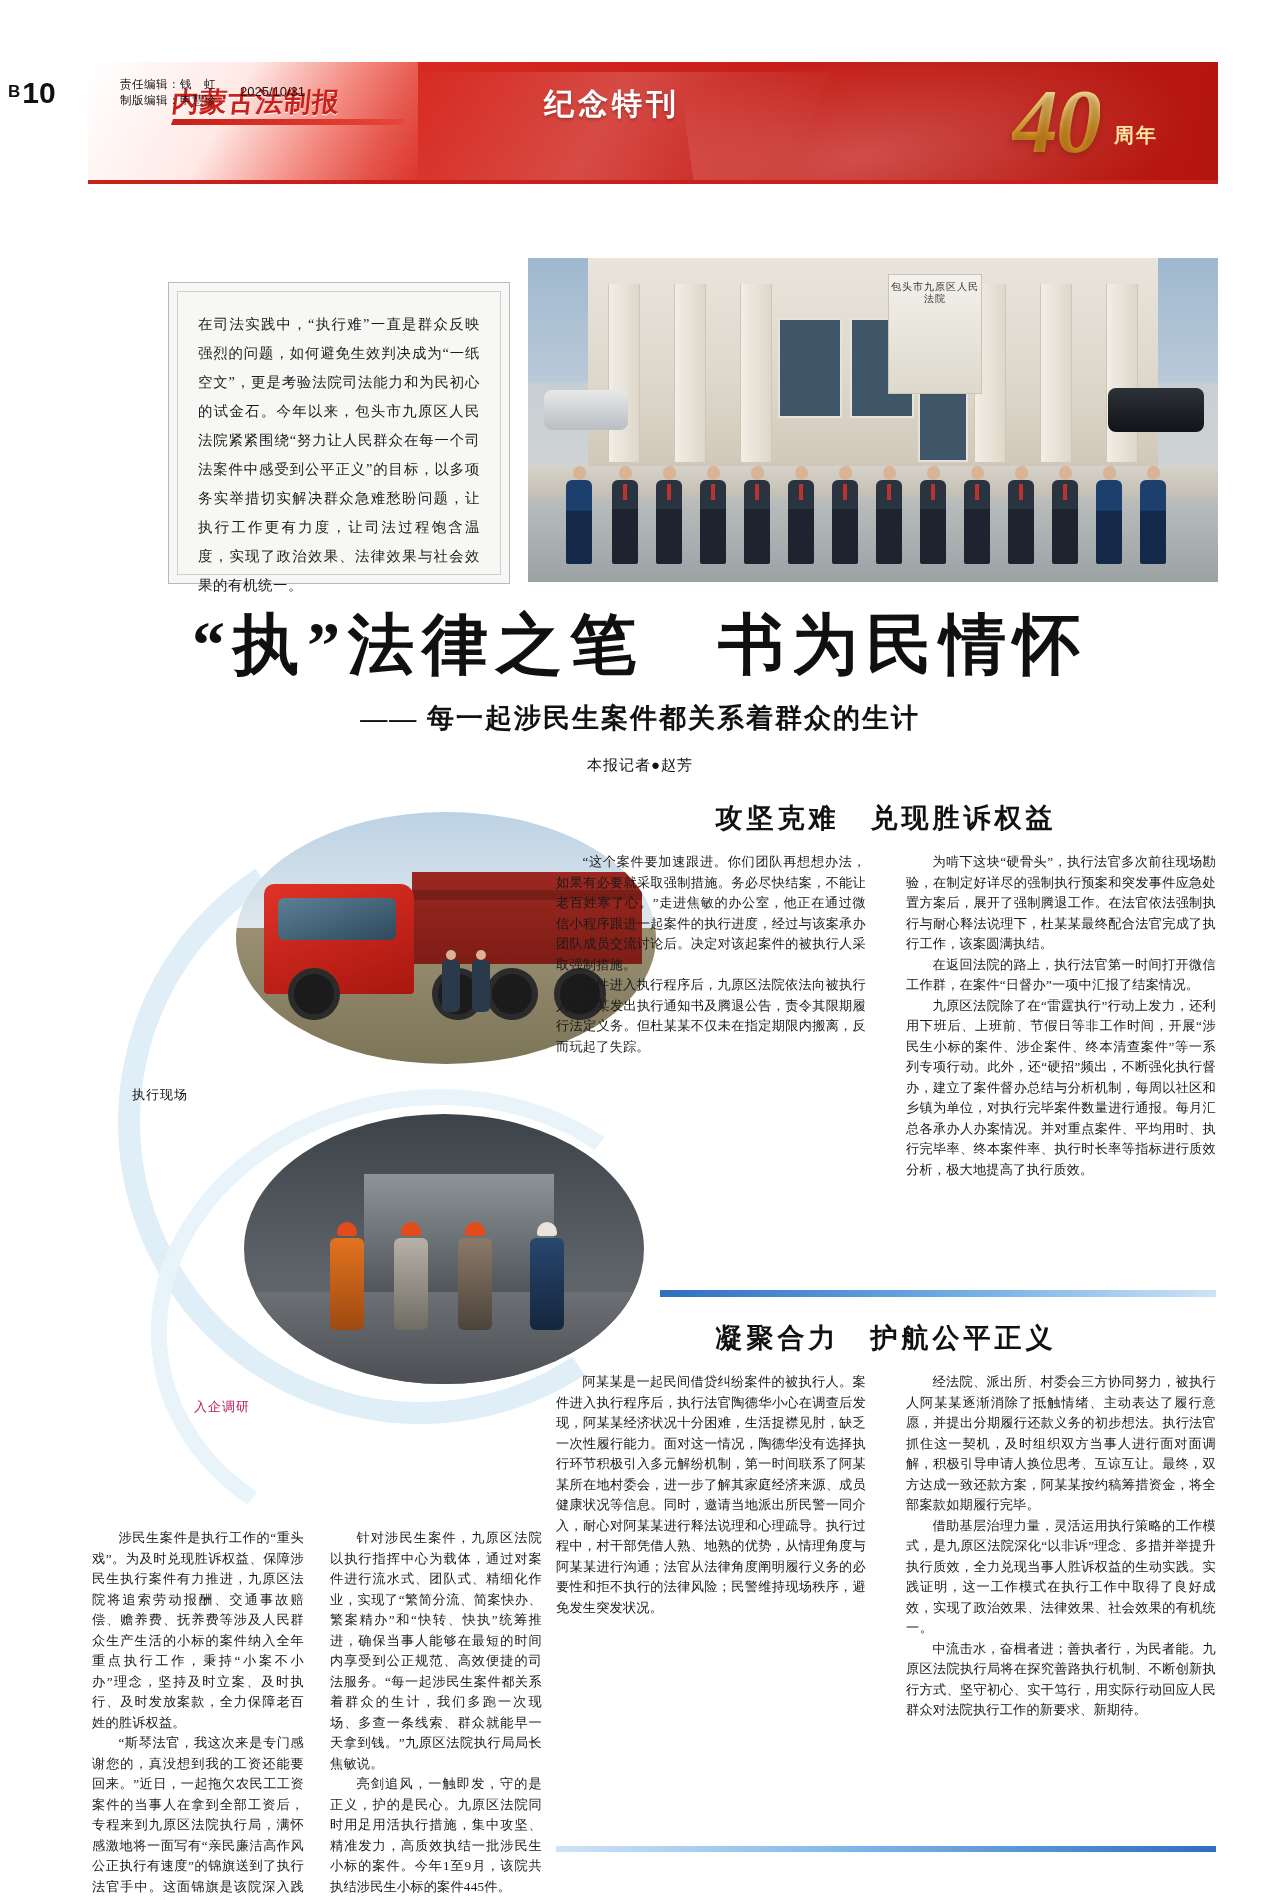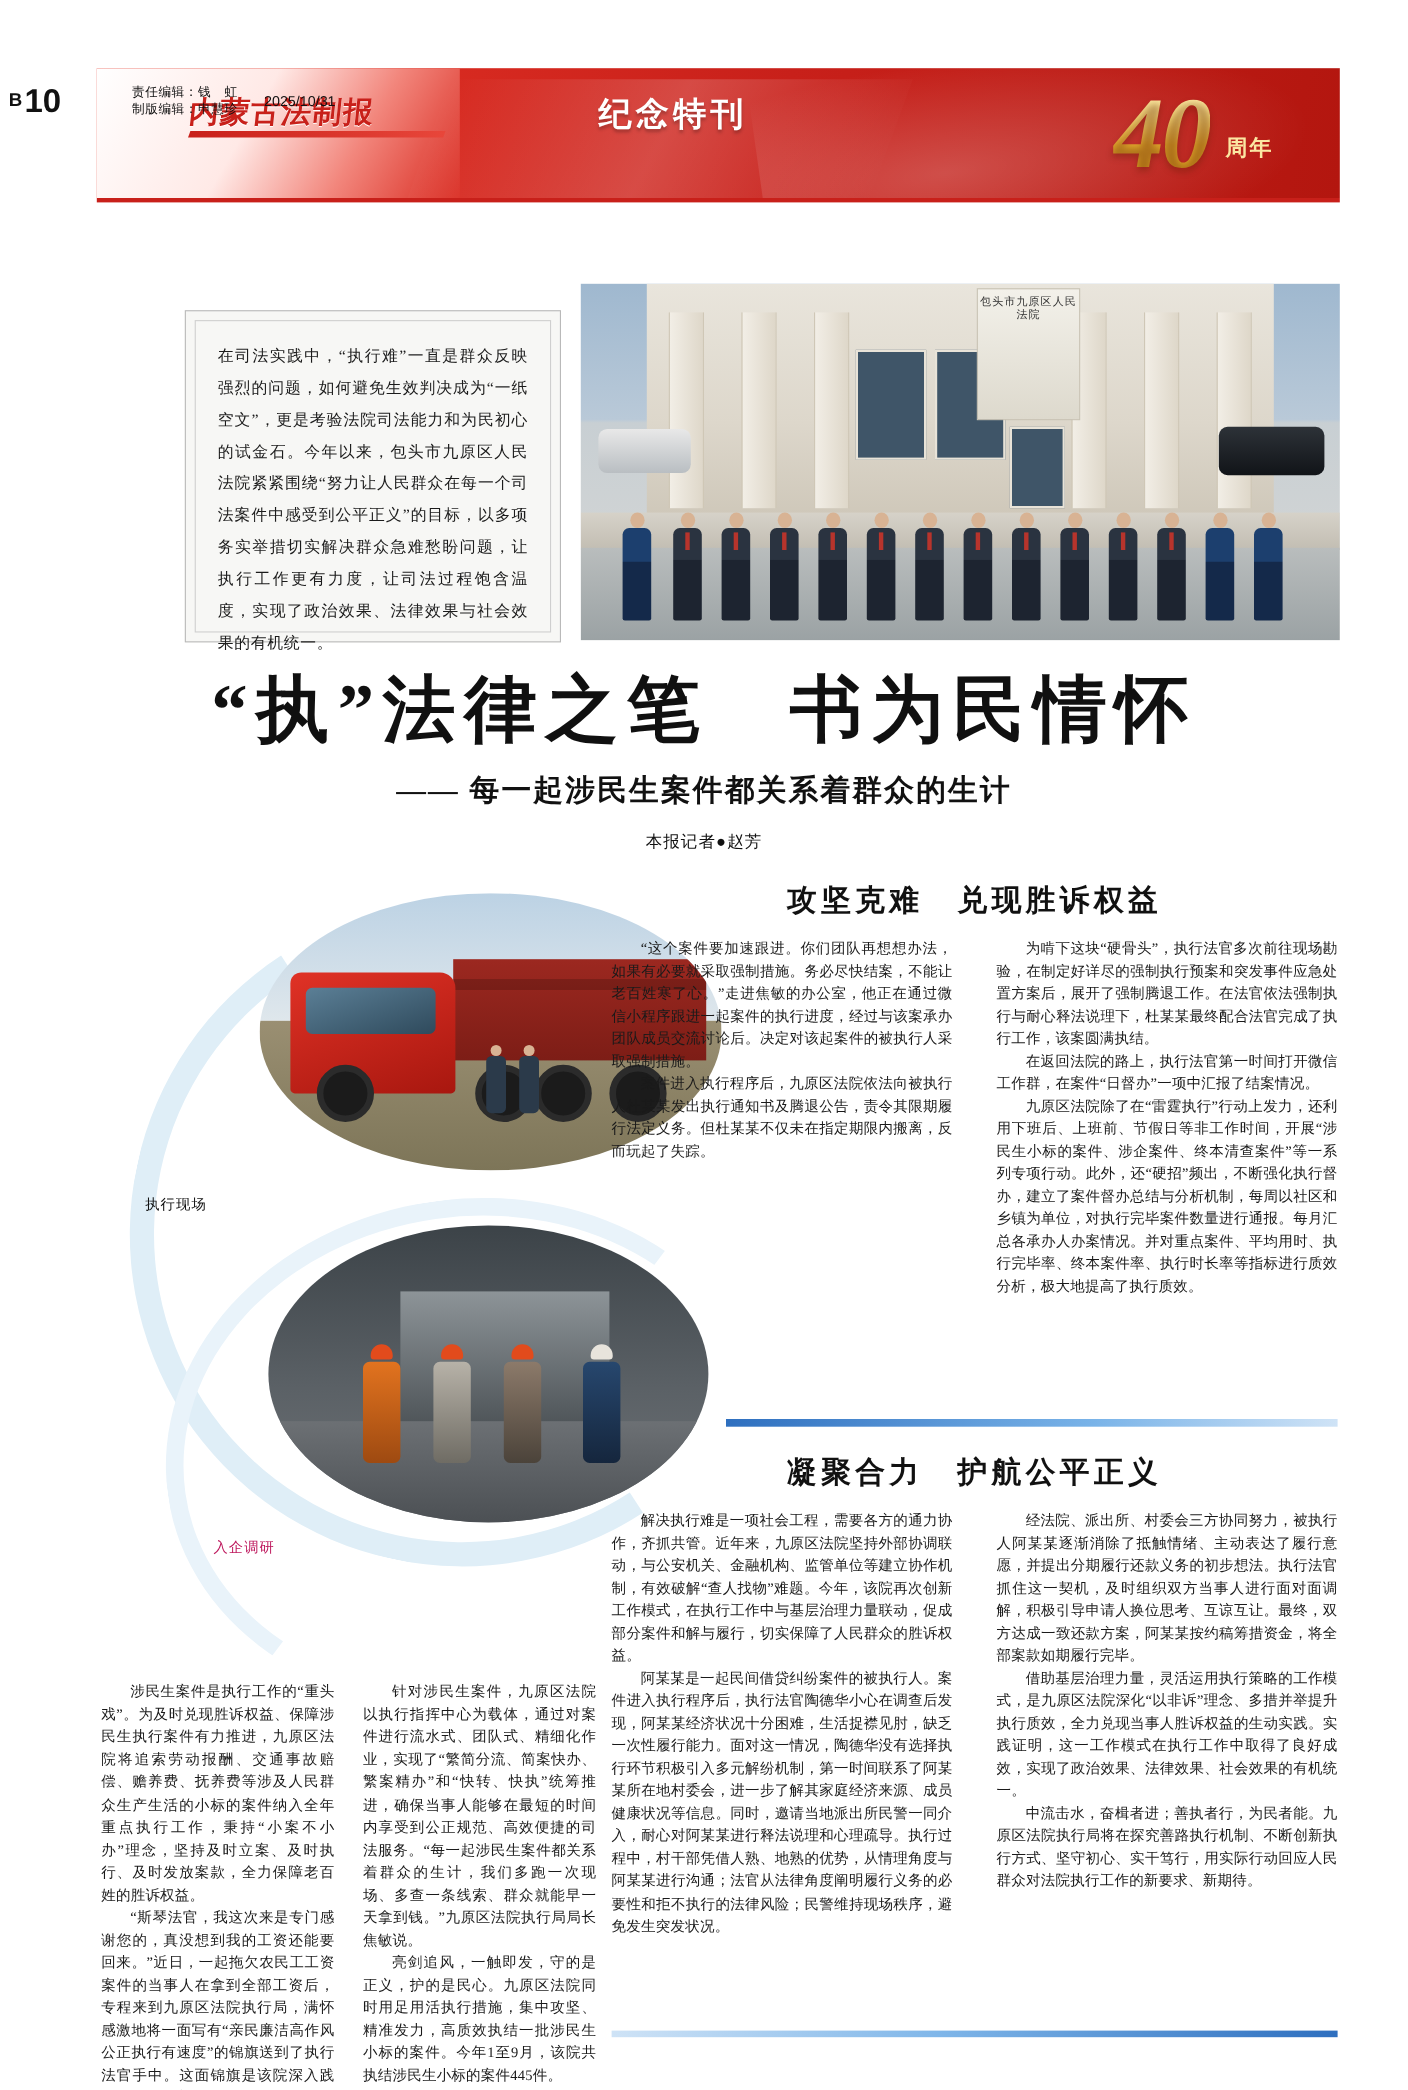--- a/index.html
+++ b/index.html
@@ -128,21 +128,21 @@
   }
   .pt-col{
     position:absolute;top:26px;width:30px;height:178px;
     background:linear-gradient(90deg,#f2eee6,#ded7c9);
     border-left:1px solid #cfc7b6;border-right:1px solid #cfc7b6;
   }
   .pt-window{
     position:absolute;background:#3f5568;border:2px solid #e8e3d8;
   }
   .pt-sign{
-    position:absolute;left:300px;top:4px;width:92px;height:118px;
+    position:absolute;left:300px;top:16px;width:92px;height:118px;
     background:linear-gradient(180deg,#f3f1ea,#ddd9cd);
     border:1px solid #c9c4b5;
   }
   .pt-sign span{
     display:block;text-align:center;font-size:10px;line-height:12px;color:#333;padding-top:6px;
     letter-spacing:1px;
   }
   .pt-steps{
     position:absolute;left:0;top:208px;width:690px;height:34px;
     background:linear-gradient(180deg,#d6d2c9,#c2bdb2);
@@ -435,21 +435,20 @@
     <p>为啃下这块“硬骨头”，执行法官多次前往现场勘验，在制定好详尽的强制执行预案和突发事件应急处置方案后，展开了强制腾退工作。在法官依法强制执行与耐心释法说理下，杜某某最终配合法官完成了执行工作，该案圆满执结。</p>
     <p>在返回法院的路上，执行法官第一时间打开微信工作群，在案件“日督办”一项中汇报了结案情况。</p>
     <p>九原区法院除了在“雷霆执行”行动上发力，还利用下班后、上班前、节假日等非工作时间，开展“涉民生小标的案件、涉企案件、终本清查案件”等一系列专项行动。此外，还“硬招”频出，不断强化执行督办，建立了案件督办总结与分析机制，每周以社区和乡镇为单位，对执行完毕案件数量进行通报。每月汇总各承办人办案情况。并对重点案件、平均用时、执行完毕率、终本案件率、执行时长率等指标进行质效分析，极大地提高了执行质效。</p>
   </div>
 
   <div class="rule-blue" style="left:660px;top:1290px;width:556px;"></div>
 
   <div class="sec-head" style="left:556px;top:1320px;width:660px;">凝聚合力　护航公平正义</div>
 
   <div class="col" style="left:556px;top:1372px;width:310px;">
-    <p>解决执行难是一项社会工程，需要各方的通力协作，齐抓共管。近年来，九原区法院坚持外部协调联动，与公安机关、金融机构、监管单位等建立协作机制，有效破解“查人找物”难题。今年，该院再次创新工作模式，在执行工作中与基层治理力量联动，促成部分案件和解与履行，切实保障了人民群众的胜诉权益。</p>
     <p>阿某某是一起民间借贷纠纷案件的被执行人。案件进入执行程序后，执行法官陶德华小心在调查后发现，阿某某经济状况十分困难，生活捉襟见肘，缺乏一次性履行能力。面对这一情况，陶德华没有选择执行环节积极引入多元解纷机制，第一时间联系了阿某某所在地村委会，进一步了解其家庭经济来源、成员健康状况等信息。同时，邀请当地派出所民警一同介入，耐心对阿某某进行释法说理和心理疏导。执行过程中，村干部凭借人熟、地熟的优势，从情理角度与阿某某进行沟通；法官从法律角度阐明履行义务的必要性和拒不执行的法律风险；民警维持现场秩序，避免发生突发状况。</p>
   </div>
   <div class="col" style="left:906px;top:1372px;width:310px;">
     <p>经法院、派出所、村委会三方协同努力，被执行人阿某某逐渐消除了抵触情绪、主动表达了履行意愿，并提出分期履行还款义务的初步想法。执行法官抓住这一契机，及时组织双方当事人进行面对面调解，积极引导申请人换位思考、互谅互让。最终，双方达成一致还款方案，阿某某按约稿筹措资金，将全部案款如期履行完毕。</p>
     <p>借助基层治理力量，灵活运用执行策略的工作模式，是九原区法院深化“以非诉”理念、多措并举提升执行质效，全力兑现当事人胜诉权益的生动实践。实践证明，这一工作模式在执行工作中取得了良好成效，实现了政治效果、法律效果、社会效果的有机统一。</p>
     <p>中流击水，奋楫者进；善执者行，为民者能。九原区法院执行局将在探究善路执行机制、不断创新执行方式、坚守初心、实干笃行，用实际行动回应人民群众对法院执行工作的新要求、新期待。</p>
   </div>
 
 
   <div class="col" style="left:92px;top:1528px;width:212px;">

